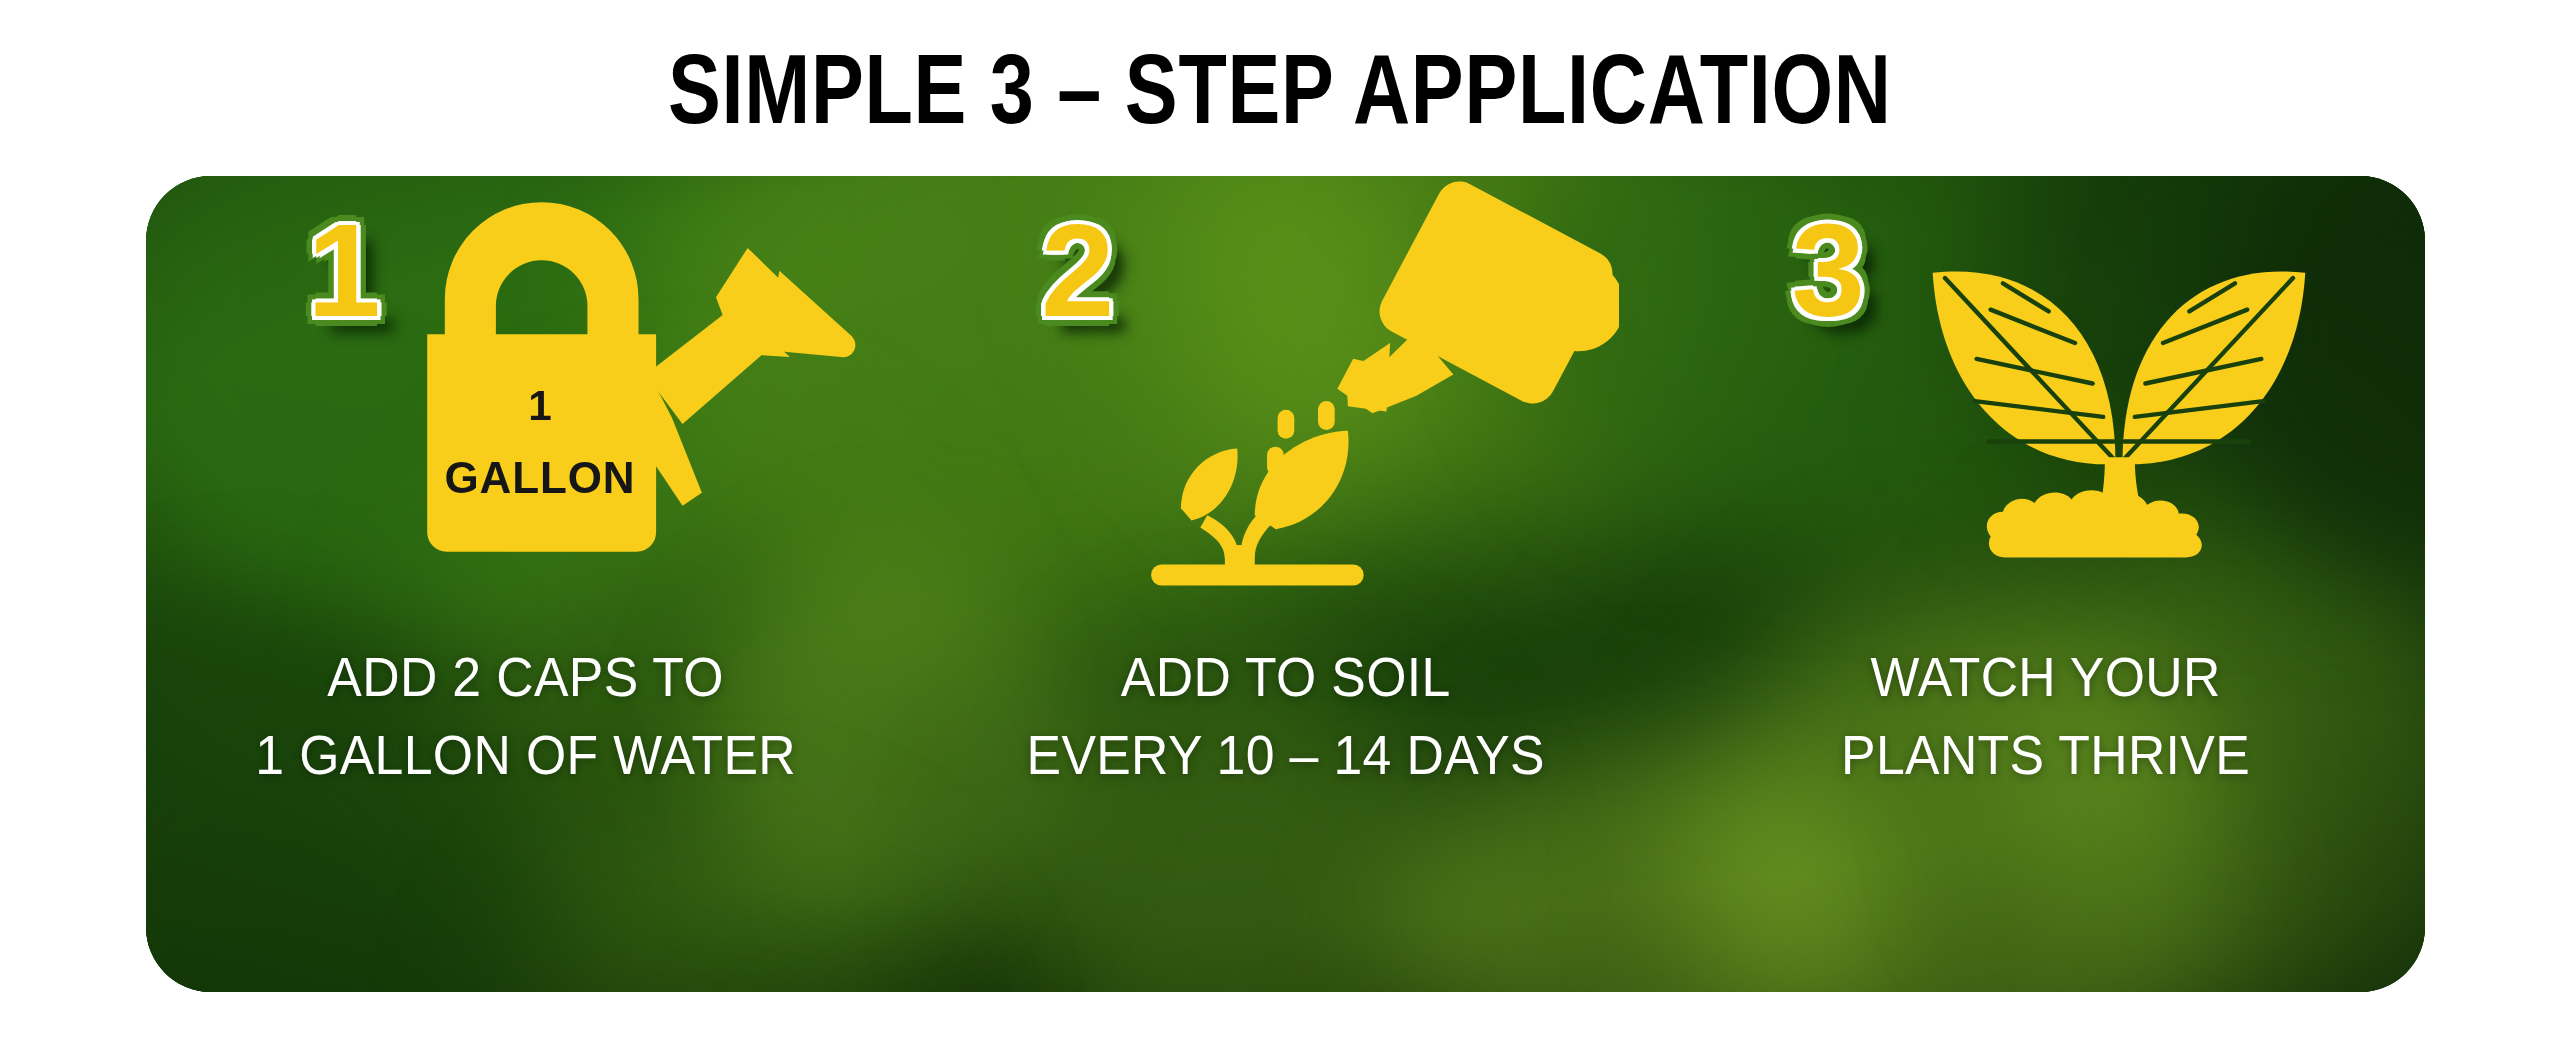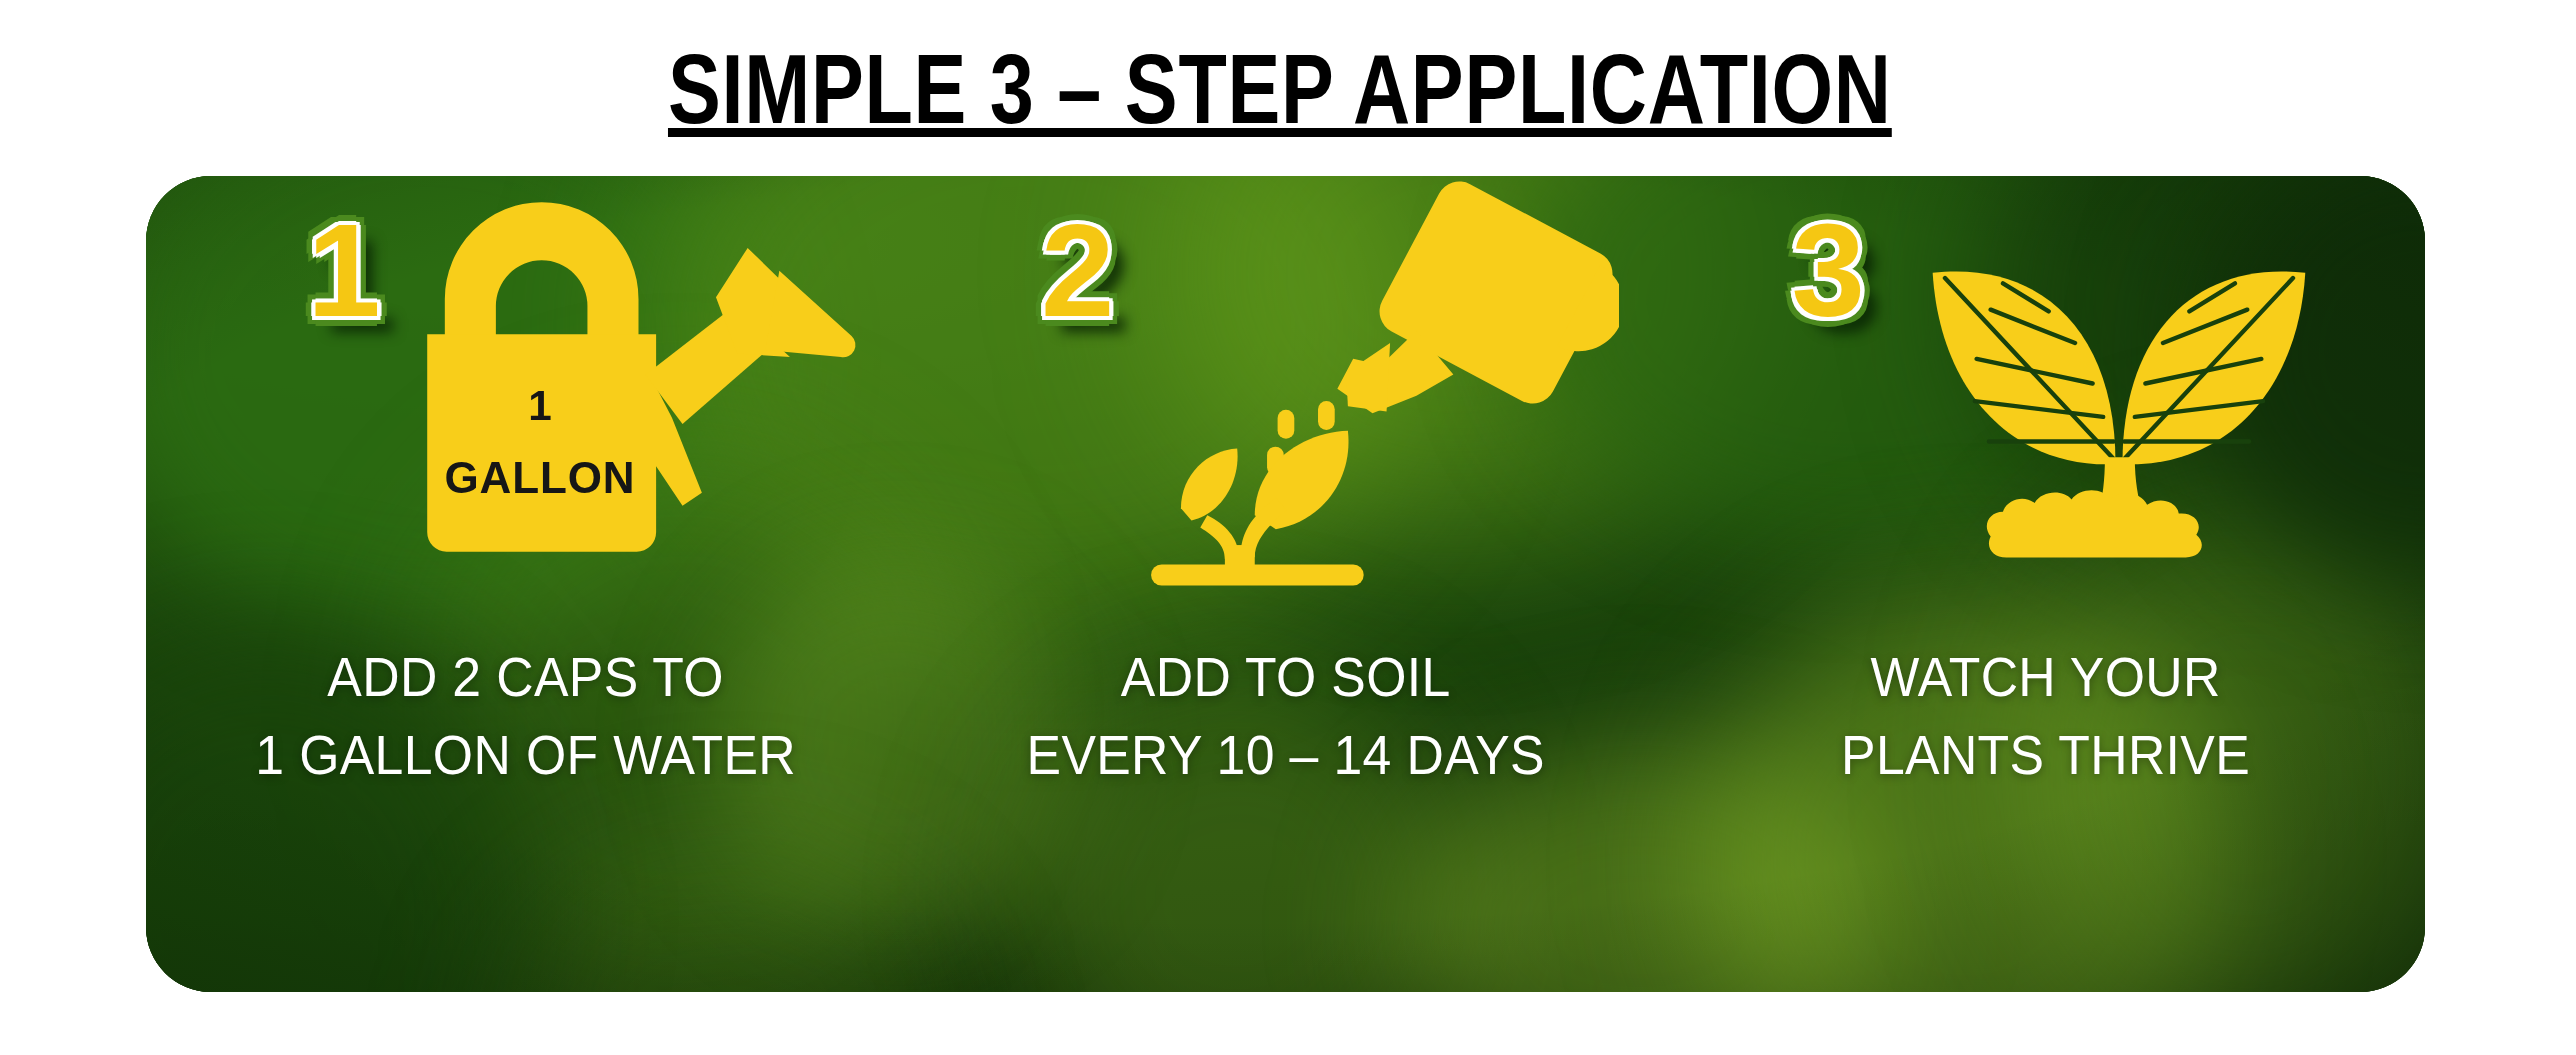--- a/index.html
+++ b/index.html
@@ -7,21 +7,21 @@
     width:2576px;height:1056px;
     background:#ffffff;
     font-family:"Liberation Sans", sans-serif;
     overflow:hidden;
     position:relative;
   }
 
   
   .title-wrap{
     position:absolute;left:0;top:0;width:2560px;height:176px;
-    display:flex;align-items:center;justify-content:center;text-decoration:underline;
+    display:flex;align-items:center;justify-content:center;
   }
   .title{
     font-family:"Liberation Sans", sans-serif;
     font-weight:bold;
     font-size:99px;
     letter-spacing:0.9px;
     color:#000000;
     transform:scaleX(0.80);
     transform-origin:center center;
     white-space:nowrap;

